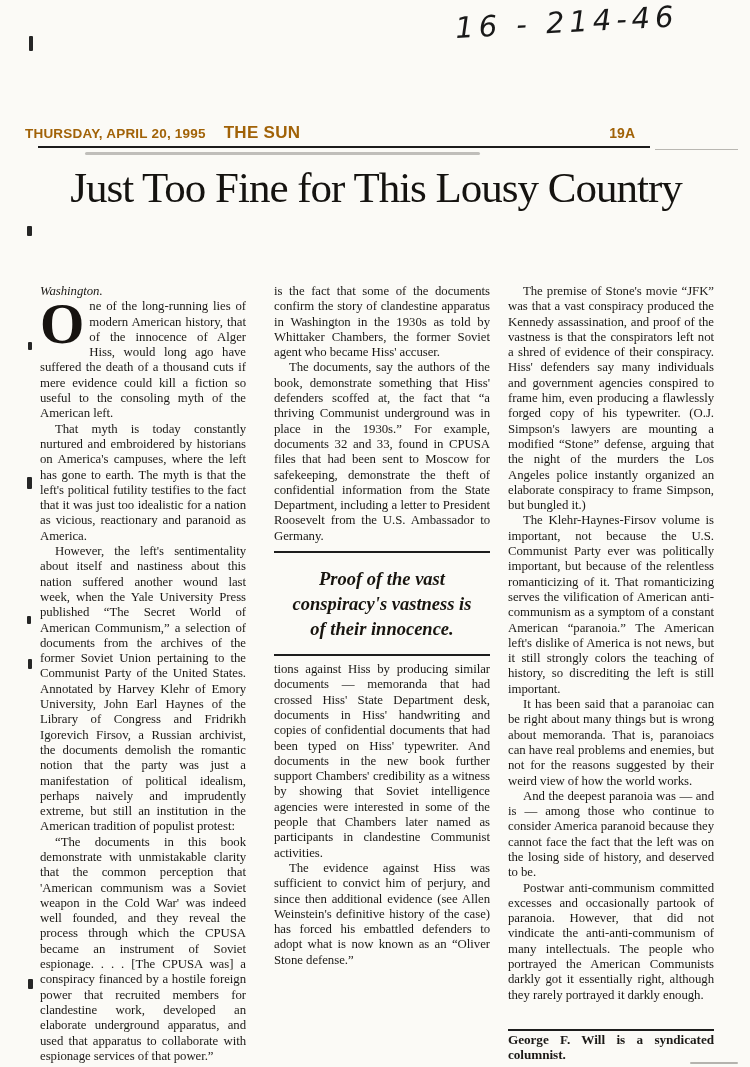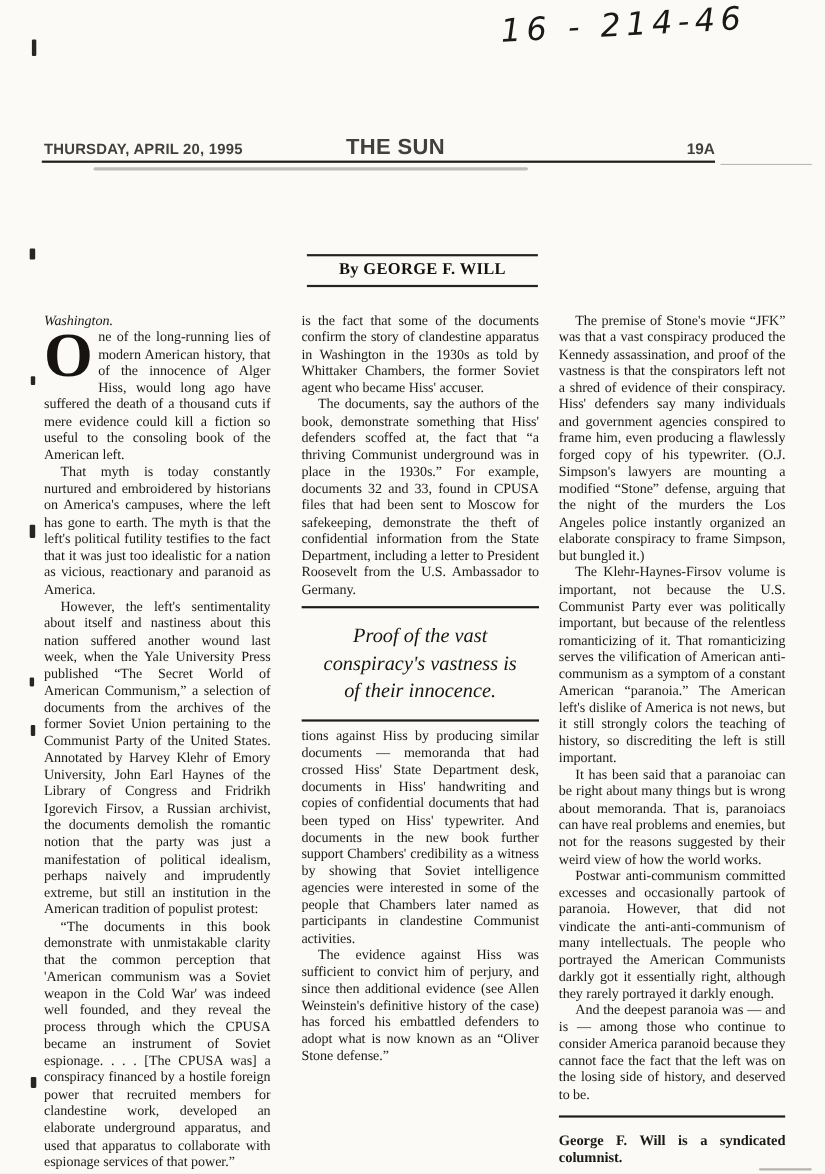--- a/index.html
+++ b/index.html
@@ -15,26 +15,26 @@
   
   .handwriting{
     position:absolute;top:4px;left:455px;width:270px;
     font-family:"DejaVu Sans", sans-serif;
     font-style:italic;font-size:29px;letter-spacing:5px;
     transform:rotate(-3deg);
     color:#191919;white-space:nowrap;
   }
   
   .masthead{
-    position:absolute;top:123px;left:40px;width:610px;
+    position:absolute;top:123px;left:25px;width:610px;
     display:flex;align-items:baseline;
-    font-family:"Liberation Sans", sans-serif;font-weight:bold;color:#404040;gap:44px;
+    font-family:"Liberation Sans", sans-serif;font-weight:bold;color:#a16207;
   }
   .masthead .date{font-size:13.5px;letter-spacing:0.2px;}
-  .masthead .paper{font-size:20px;margin-left:50px;letter-spacing:0.3px;}
+  .masthead .paper{font-size:17px;margin-left:18px;letter-spacing:0.3px;}
   .masthead .pageno{font-size:14px;margin-left:auto;}
   .masthead-rule{position:absolute;top:146px;left:38px;width:612px;height:2px;background:#1c1c1c;}
   .masthead-rule-faint{position:absolute;top:149px;left:655px;width:83px;height:1px;background:#b9b7b2;}
   .masthead-smudge{position:absolute;top:152px;left:85px;width:395px;height:3px;background:#8f8d88;opacity:.55;border-radius:2px;}
   
   .headline{
     position:absolute;top:163px;left:38px;width:676px;margin:0;
     font-size:43px;font-weight:500;letter-spacing:-1px;
     text-align:center;white-space:nowrap;color:#151310;
   }
@@ -61,27 +61,28 @@
   .lead{text-indent:0 !important;}
   .continuation{text-indent:0 !important;}
   .dropcap{
     float:left;font-size:57px;line-height:45px;font-weight:bold;
     margin:2px 5px 0 0;color:#161310;
   }
   .pullquote{
     margin:7px 0 6px;
     border-top:2px solid #1d1d1d;border-bottom:2px solid #1d1d1d;
     padding:14px 0 12px;
+    font-weight:bold;
   }
   .pullquote .pq-line{
     text-align:center;font-style:italic;
     font-size:18.5px;line-height:25px;color:#18150f;
   }
   .credit-block{
-    border-top:2px solid #1d1d1d;margin-top:11px;padding-top:13px;
+    border-top:2px solid #1d1d1d;margin-top:26px;padding-top:1px;
   }
   .credit-block p{font-weight:bold;text-indent:0 !important;font-size:13.2px;}
   
   .artifact{position:absolute;background:#262626;border-radius:1px;}
   .a1{top:36px;left:29px;width:4px;height:15px;}
   .a2{top:226px;left:27px;width:5px;height:10px;}
   .a3{top:342px;left:28px;width:4px;height:8px;}
   .a4{top:477px;left:27px;width:5px;height:12px;}
   .a5{top:616px;left:27px;width:4px;height:8px;}
   .a6{top:659px;left:28px;width:4px;height:10px;}
@@ -97,30 +98,28 @@
 
   <div class="masthead">
     <span class="date">THURSDAY, APRIL 20, 1995</span>
     <span class="paper">THE SUN</span>
     <span class="pageno">19A</span>
   </div>
   <div class="masthead-rule"></div>
   <div class="masthead-rule-faint"></div>
   <div class="masthead-smudge"></div>
 
+  <h1 class="headline">Just Too Fine for This Lousy Country</h1>
 
-  <div class="byline-box">
-    <span>By GEORGE F. WILL</span>
-  </div>
 
   <div class="columns">
 
     <div class="col col1">
       <p class="dateline">Washington.</p>
-      <p class="lead"><span class="dropcap">O</span><span>ne of the long-running lies of modern American history, that of the innocence of Alger Hiss, would long ago have suffered the death of a thousand cuts if mere evidence could kill a fiction so useful to the consoling book of the American left.</span></p>
+      <p class="lead"><span class="dropcap">O</span><span>ne of the long-running lies of modern American history, that of the innocence of Alger Hiss, would long ago have suffered the death of a thousand cuts if mere evidence could kill a fiction so useful to the consoling myth of the American left.</span></p>
       <p>That myth is today constantly nurtured and embroidered by historians on America's campuses, where the left has gone to earth. The myth is that the left's political futility testifies to the fact that it was just too idealistic for a nation as vicious, reactionary and paranoid as America.</p>
       <p>However, the left's sentimentality about itself and nastiness about this nation suffered another wound last week, when the Yale University Press published “The Secret World of American Communism,” a selection of documents from the archives of the former Soviet Union pertaining to the Communist Party of the United States. Annotated by Harvey Klehr of Emory University, John Earl Haynes of the Library of Congress and Fridrikh Igorevich Firsov, a Russian archivist, the documents demolish the romantic notion that the party was just a manifestation of political idealism, perhaps naively and imprudently extreme, but still an institution in the American tradition of populist protest:</p>
       <p>“The documents in this book demonstrate with unmistakable clarity that the common perception that 'American communism was a Soviet weapon in the Cold War' was indeed well founded, and they reveal the process through which the CPUSA became an instrument of Soviet espionage. . . . [The CPUSA was] a conspiracy financed by a hostile foreign power that recruited members for clandestine work, developed an elaborate underground apparatus, and used that apparatus to collaborate with espionage services of that power.”</p>
 
     </div>
 
     <div class="col col2">
       <p class="continuation">is the fact that some of the documents confirm the story of clandestine apparatus in Washington in the 1930s as told by Whittaker Chambers, the former Soviet agent who became Hiss' accuser.</p>
       <p>The documents, say the authors of the book, demonstrate something that Hiss' defenders scoffed at, the fact that “a thriving Communist underground was in place in the 1930s.” For example, documents 32 and 33, found in CPUSA files that had been sent to Moscow for safekeeping, demonstrate the theft of confidential information from the State Department, including a letter to President Roosevelt from the U.S. Ambassador to Germany.</p>
       <div class="pullquote">
@@ -129,22 +128,22 @@
         <div class="pq-line">of their innocence.</div>
       </div>
       <p class="continuation">tions against Hiss by producing similar documents — memoranda that had crossed Hiss' State Department desk, documents in Hiss' handwriting and copies of confidential documents that had been typed on Hiss' typewriter. And documents in the new book further support Chambers' credibility as a witness by showing that Soviet intelligence agencies were interested in some of the people that Chambers later named as participants in clandestine Communist activities.</p>
       <p>The evidence against Hiss was sufficient to convict him of perjury, and since then additional evidence (see Allen Weinstein's definitive history of the case) has forced his embattled defenders to adopt what is now known as an “Oliver Stone defense.”</p>
     </div>
 
     <div class="col col3">
       <p>The premise of Stone's movie “JFK” was that a vast conspiracy produced the Kennedy assassination, and proof of the vastness is that the conspirators left not a shred of evidence of their conspiracy. Hiss' defenders say many individuals and government agencies conspired to frame him, even producing a flawlessly forged copy of his typewriter. (O.J. Simpson's lawyers are mounting a modified “Stone” defense, arguing that the night of the murders the Los Angeles police instantly organized an elaborate conspiracy to frame Simpson, but bungled it.)</p>
       <p>The Klehr-Haynes-Firsov volume is important, not because the U.S. Communist Party ever was politically important, but because of the relentless romanticizing of it. That romanticizing serves the vilification of American anti-communism as a symptom of a constant American “paranoia.” The American left's dislike of America is not news, but it still strongly colors the teaching of history, so discrediting the left is still important.</p>
       <p>It has been said that a paranoiac can be right about many things but is wrong about memoranda. That is, paranoiacs can have real problems and enemies, but not for the reasons suggested by their weird view of how the world works.</p>
+      <p>And the deepest paranoia was — and is — among those who continue to consider America paranoid because they cannot face the fact that the left was on the losing side of history, and deserved to be.</p>
       <p>Postwar anti-communism committed excesses and occasionally partook of paranoia. However, that did not vindicate the anti-anti-communism of many intellectuals. The people who portrayed the American Communists darkly got it essentially right, although they rarely portrayed it darkly enough.</p>
-      <p>And the deepest paranoia was — and is — among those who continue to consider America paranoid because they cannot face the fact that the left was on the losing side of history, and deserved to be.</p>
       <div class="credit-block">
         <p>George F. Will is a syndicated columnist.</p>
       </div>
     </div>
 
   </div>
 
   <div class="artifact a1"></div>
   <div class="artifact a2"></div>
   <div class="artifact a3"></div>

